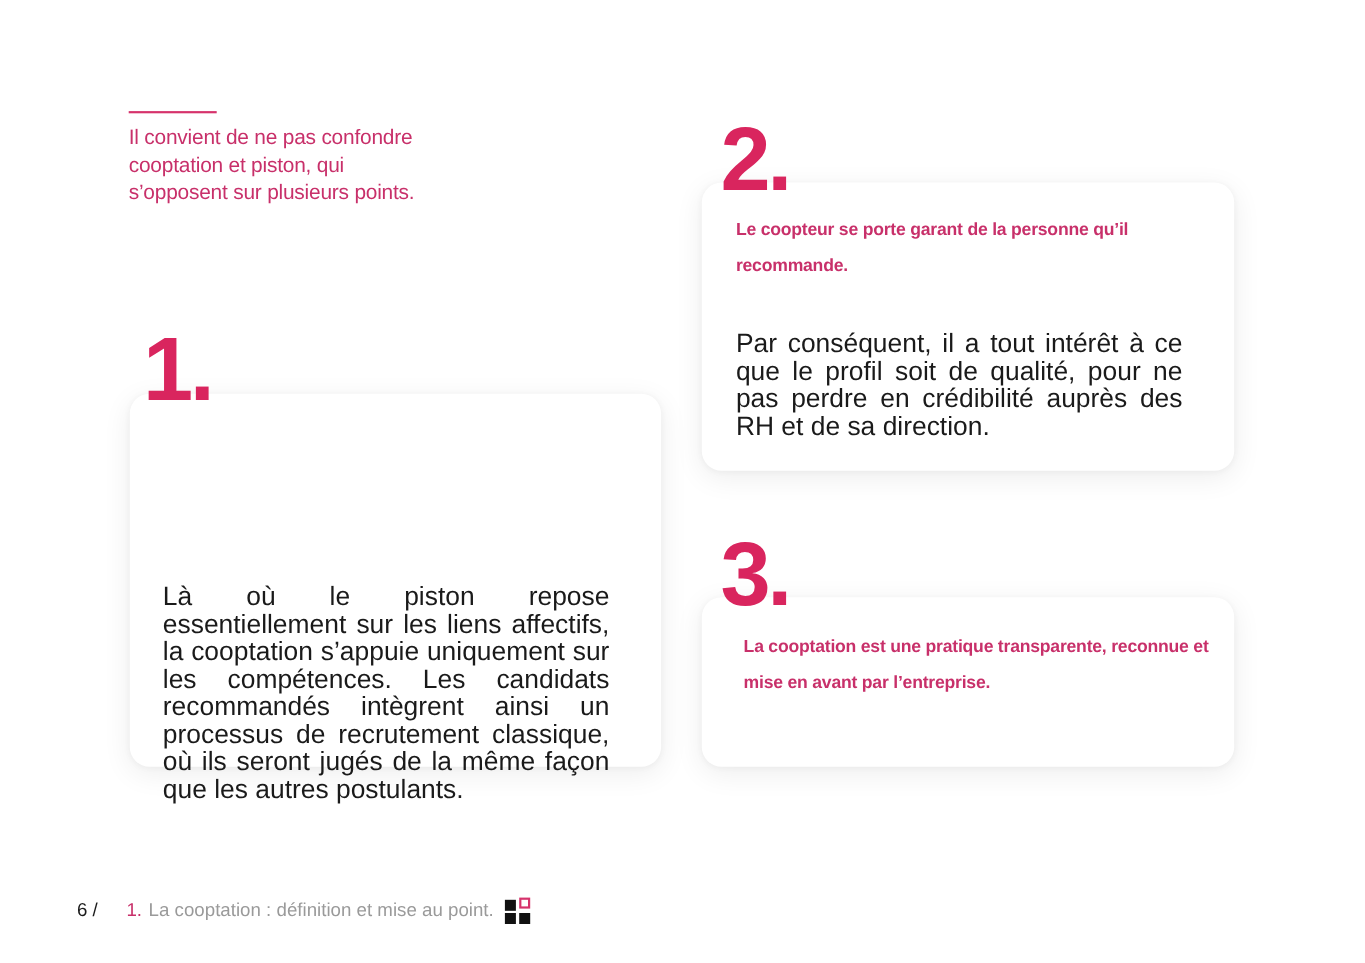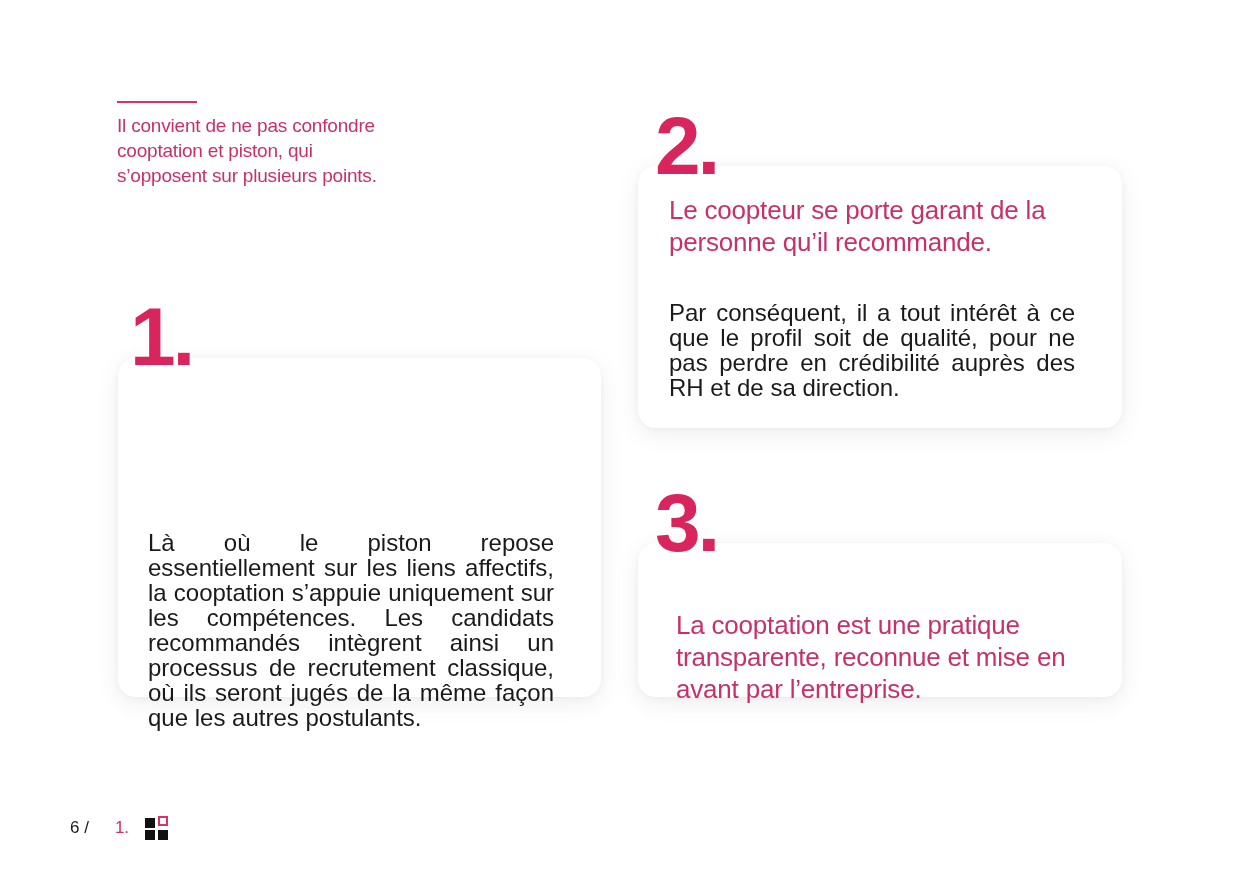--- a/index.html
+++ b/index.html
@@ -44,23 +44,23 @@
     position: absolute;
     font-size: 82px;
     line-height: 82px;
     font-weight: bold;
     color: #d9255e;
     letter-spacing: -3px;
     z-index: 2;
   }
   .card-title {
     position: absolute;
-    font-weight: normal;
+    font-weight: bold;
     color: #c8306a;
-    font-size: 26px;
+    font-size: 16px;
     line-height: 32px;
     letter-spacing: -0.2px;
   }
   .card-body {
     position: absolute;
     font-size: 24px;
     line-height: 25px;
     color: #1a1a1a;
     text-align: justify;
   }
@@ -69,21 +69,21 @@
   #card-3 { left: 638px; top: 543px; width: 484px; height: 154px; }
 
   #num-1 { left: 130px; top: 296px; }
   #num-2 { left: 655px; top: 105px; }
   #num-3 { left: 655px; top: 482px; }
 
   #card-1 .card-title { left: 30px; top: 32px; width: 420px; }
   #card-1 .card-body  { left: 30px; top: 140px; width: 406px; margin-top: 32px; }
   #card-2 .card-title { left: 31px; top: 28px; width: 420px; }
   #card-2 .card-body  { left: 31px; top: 134px; width: 406px; }
-  #card-3 .card-title { left: 38px; top: 30px; width: 430px; margin-top: 36px; }
+  #card-3 .card-title { left: 38px; top: 30px; width: 430px; }
 
   .footer {
     position: absolute;
     left: 70px;
     top: 816px;
     height: 24px;
     display: flex;
     align-items: center;
     font-size: 17px;
     color: #9a9a9a;
@@ -125,19 +125,20 @@
 </div>
 
 <div class="card-num" id="num-3">3.</div>
 <div class="card" id="card-3">
   <div class="card-title">La cooptation est une pratique transparente, reconnue et mise en avant par l’entreprise.</div>
 </div>
 
 <div class="footer">
   <span class="page-num">6 /</span>
   <span class="section-num">1.</span>
+  <span class="section-title">La cooptation : définition et mise au point.</span>
   <span class="footer-logo">
     <span class="sq-tl"></span>
     <span class="sq-tr"></span>
     <span class="sq-bl"></span>
     <span class="sq-br"></span>
   </span>
 </div>
 
 </body></html>

